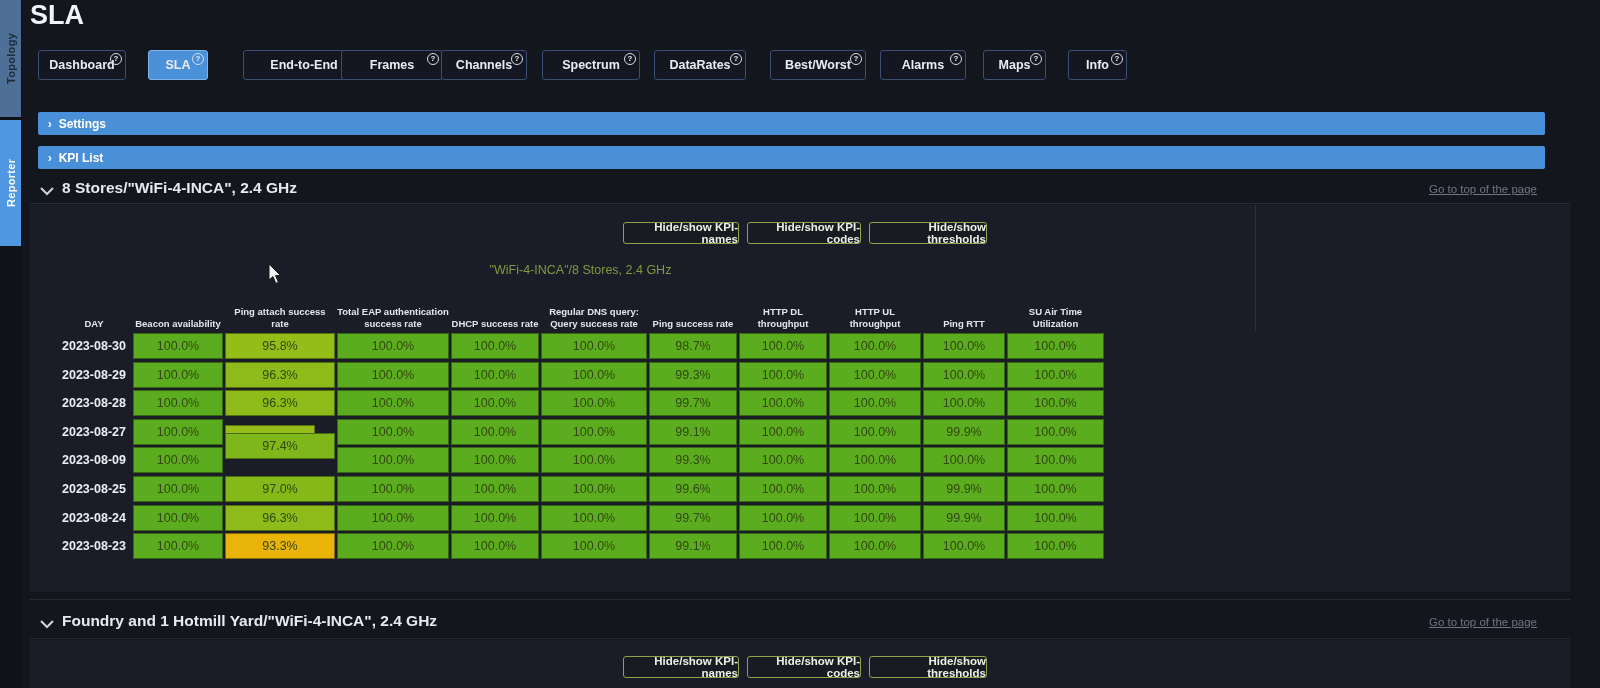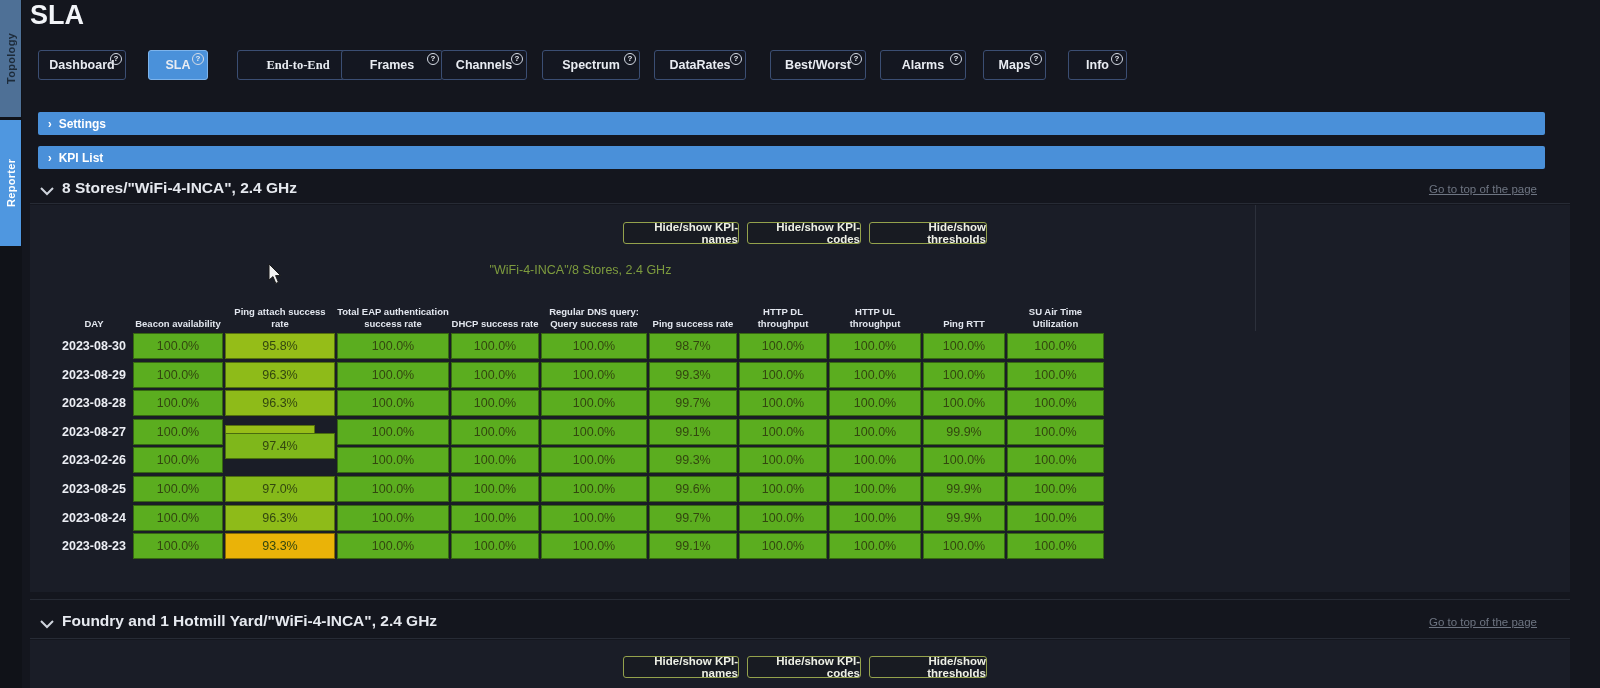--- a/index.html
+++ b/index.html
@@ -97,21 +97,21 @@
 
 <div id="nav">
     <div class="nav-btn" style="left: 38px; width: 88px;">
       <span>Dashboard</span>
       <span class="help-badge">?</span>
     </div>
     <div class="nav-btn active" style="left: 148px; width: 60px;">
       <span>SLA</span>
       <span class="help-badge">?</span>
     </div>
-    <div class="nav-btn" style="left: 237px; width: 122px; font-family: Liberation Serif, serif;">
+    <div class="nav-btn" style="left: 243px; width: 122px;">
       <span>End-to-End</span>
       <span class="help-badge">?</span>
     </div>
     <div class="nav-btn" style="left: 341px; width: 102px;">
       <span>Frames</span>
       <span class="help-badge">?</span>
     </div>
     <div class="nav-btn" style="left: 441px; width: 86px;">
       <span>Channels</span>
       <span class="help-badge">?</span>
@@ -218,21 +218,21 @@
     <div class="cell" style="left: 133px; width: 90px; top: 419px; background: rgb(91, 173, 31);">100.0%</div>
     <div class="cell" style="left: 225px; width: 90px; top: 425px; background: rgb(151, 190, 24);">95.7%</div>
     <div class="cell" style="left: 337px; width: 112px; top: 419px; background: rgb(91, 173, 31);">100.0%</div>
     <div class="cell" style="left: 451px; width: 88px; top: 419px; background: rgb(91, 173, 31);">100.0%</div>
     <div class="cell" style="left: 541px; width: 106px; top: 419px; background: rgb(91, 173, 31);">100.0%</div>
     <div class="cell" style="left: 649px; width: 88px; top: 419px; background: rgb(91, 173, 31);">99.1%</div>
     <div class="cell" style="left: 739px; width: 88px; top: 419px; background: rgb(91, 173, 31);">100.0%</div>
     <div class="cell" style="left: 829px; width: 92px; top: 419px; background: rgb(91, 173, 31);">100.0%</div>
     <div class="cell" style="left: 923px; width: 82px; top: 419px; background: rgb(91, 173, 31);">99.9%</div>
     <div class="cell" style="left: 1007px; width: 97px; top: 419px; background: rgb(91, 173, 31);">100.0%</div>
-    <div class="day-label" style="left: 57px; width: 74px; top: 447px;">2023-02-26</div>
+    <div class="day-label" style="left: 57px; width: 74px; top: 447px;">2023-08-09</div>
     <div class="cell" style="left: 133px; width: 90px; top: 447px; background: rgb(91, 173, 31);">100.0%</div>
     <div class="cell" style="left: 225px; width: 110px; top: 433px; background: rgb(127, 183, 27);">97.4%</div>
     <div class="cell" style="left: 337px; width: 112px; top: 447px; background: rgb(91, 173, 31);">100.0%</div>
     <div class="cell" style="left: 451px; width: 88px; top: 447px; background: rgb(91, 173, 31);">100.0%</div>
     <div class="cell" style="left: 541px; width: 106px; top: 447px; background: rgb(91, 173, 31);">100.0%</div>
     <div class="cell" style="left: 649px; width: 88px; top: 447px; background: rgb(91, 173, 31);">99.3%</div>
     <div class="cell" style="left: 739px; width: 88px; top: 447px; background: rgb(91, 173, 31);">100.0%</div>
     <div class="cell" style="left: 829px; width: 92px; top: 447px; background: rgb(91, 173, 31);">100.0%</div>
     <div class="cell" style="left: 923px; width: 82px; top: 447px; background: rgb(91, 173, 31);">100.0%</div>
     <div class="cell" style="left: 1007px; width: 97px; top: 447px; background: rgb(91, 173, 31);">100.0%</div>

